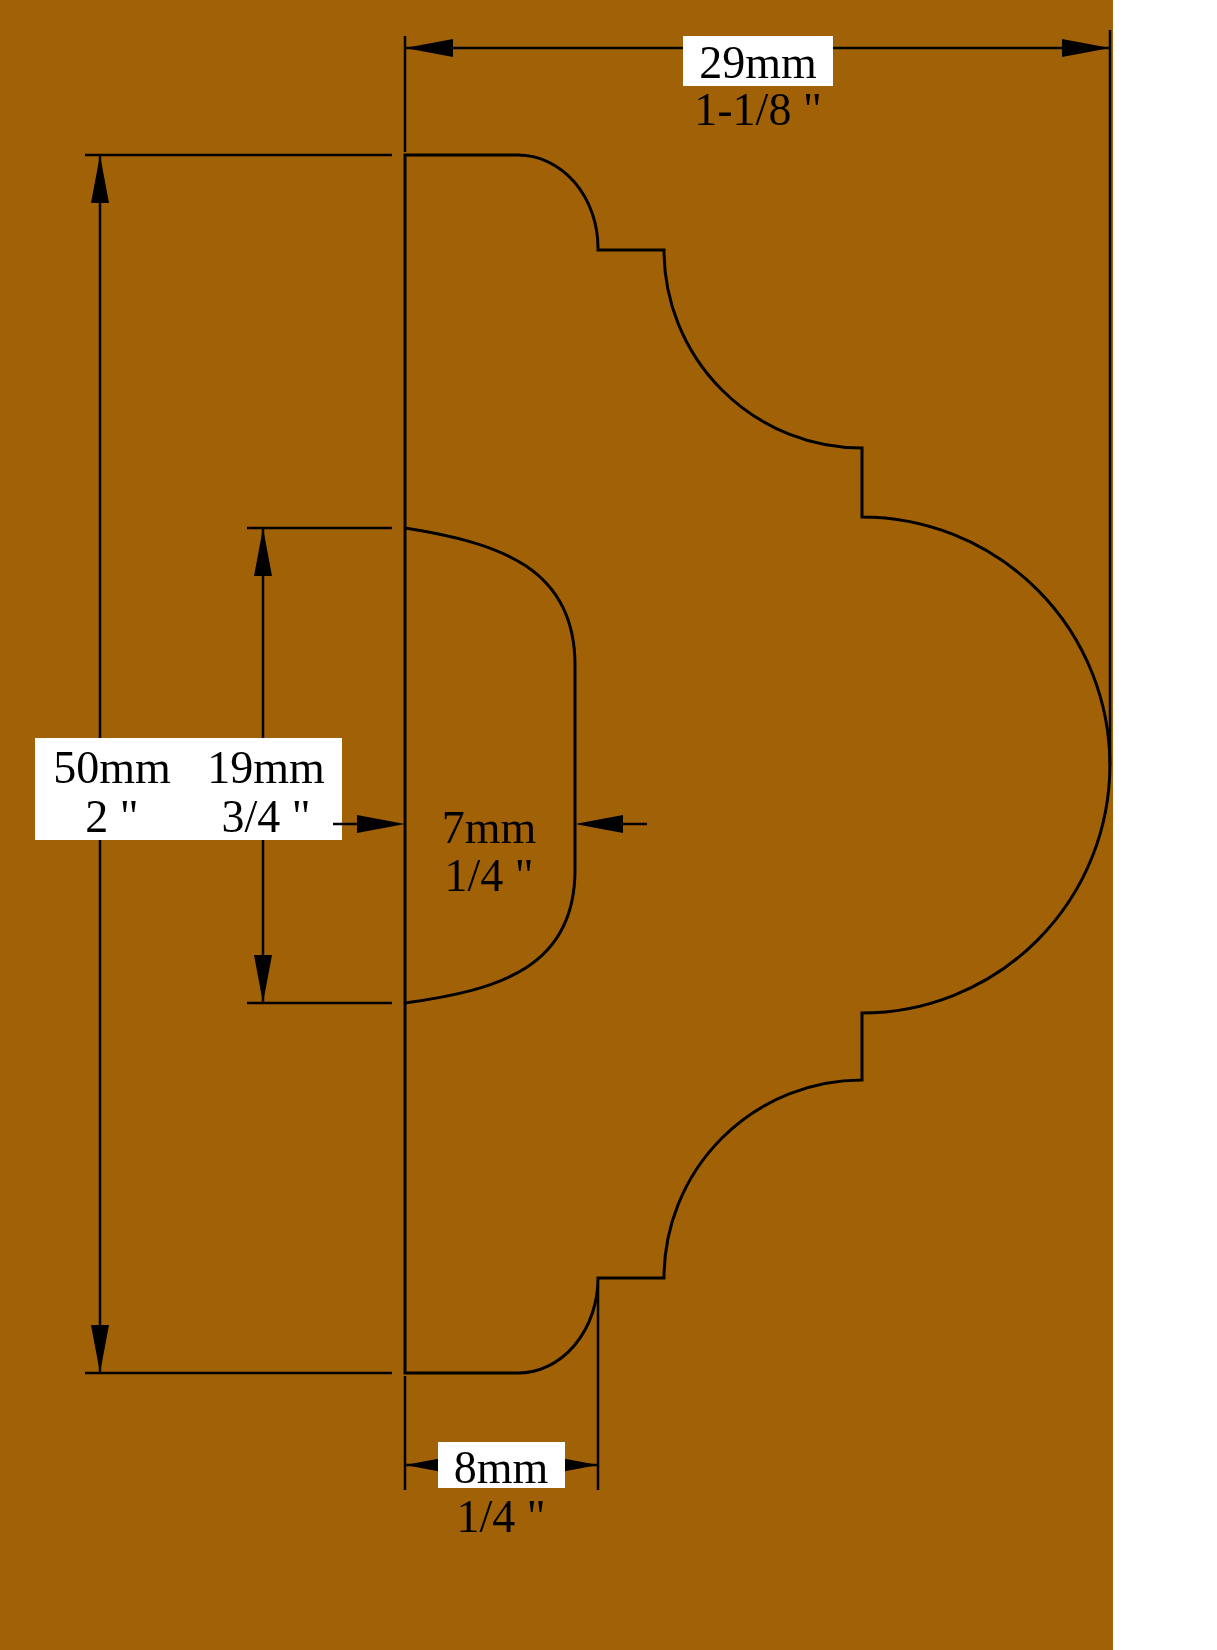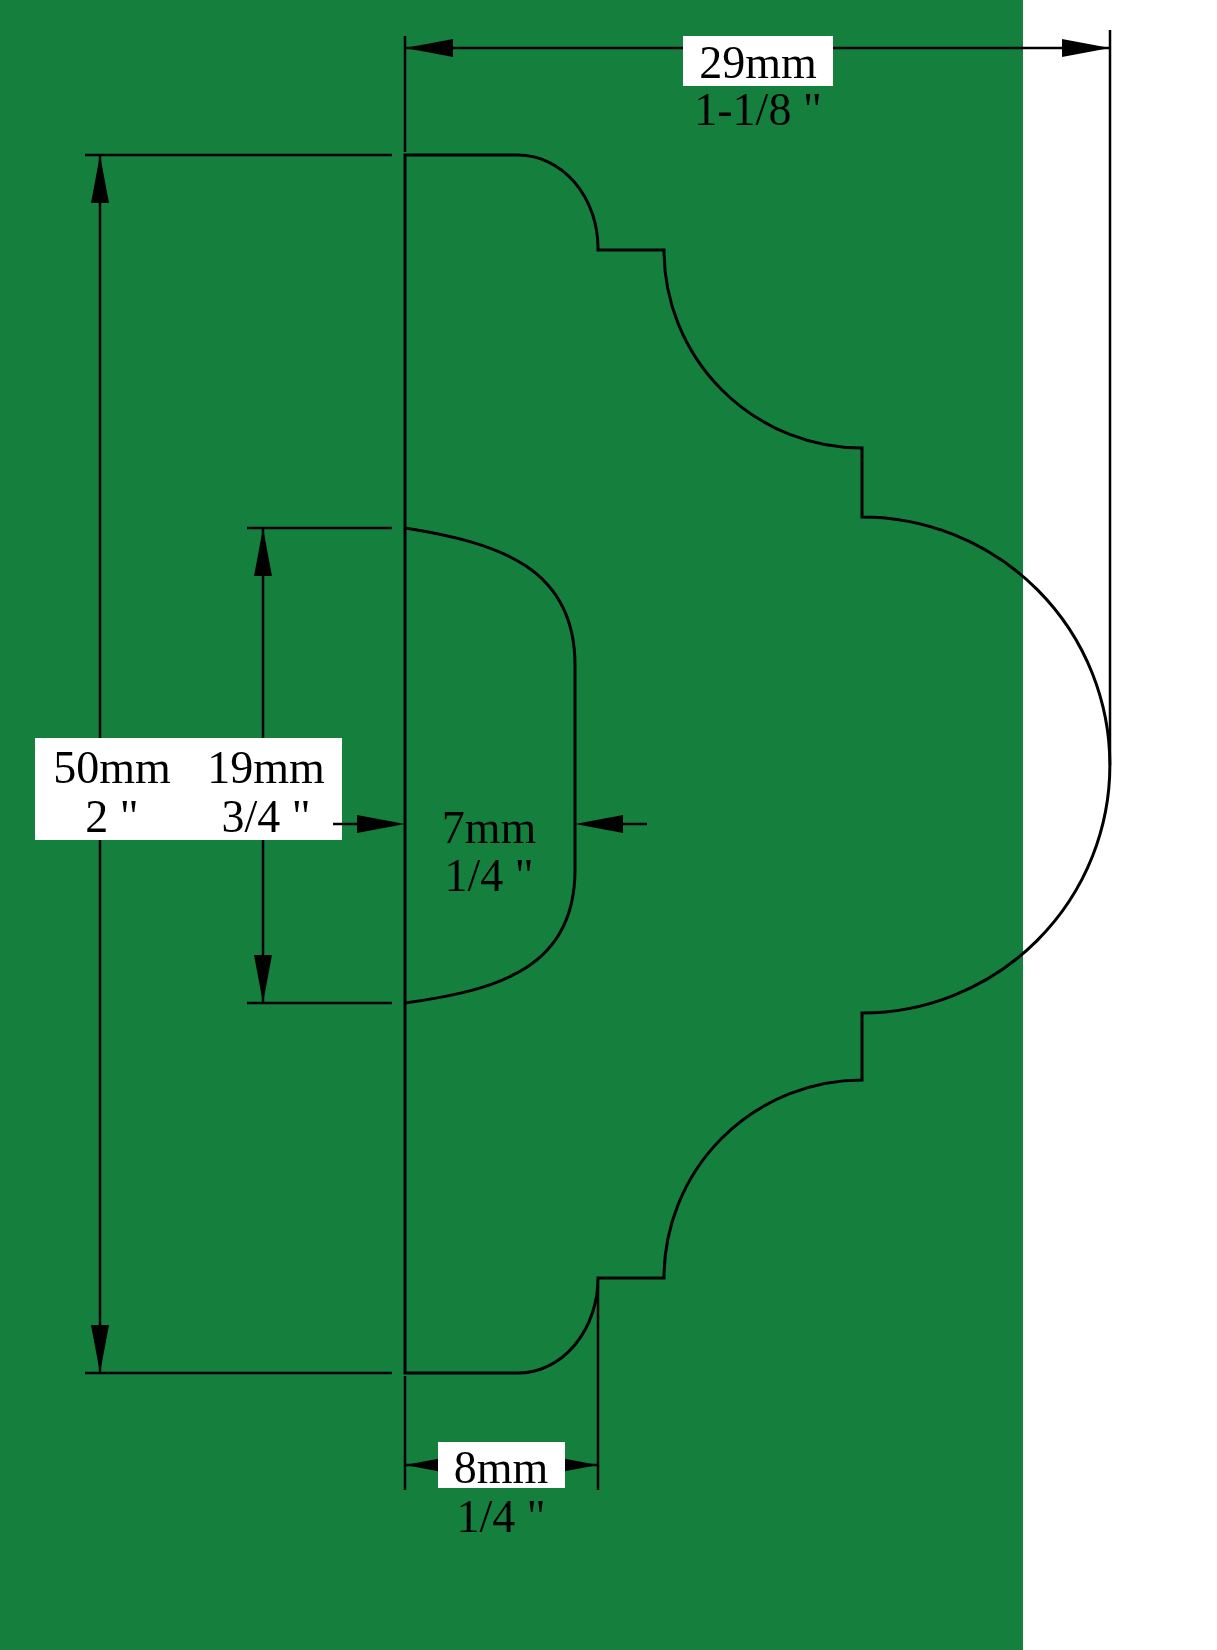--- a/index.html
+++ b/index.html
@@ -1,23 +1,23 @@
 <!DOCTYPE html>
 <html><head>
 <meta charset="utf-8">
 <style>
   html, body {
     margin: 0;
     padding: 0;
     background: #ffffff;
   }
   .drawing-wrap {
-    width: 1023px;
+    width: 1113px;
     height: 1650px;
-    background: #15803d;
+    background: #a16207;
     position: relative;
     font-family: "Liberation Serif", "DejaVu Serif", serif;
   }
   svg {
     display: block;
     width: 1217px;
     height: 1650px;
   }
   .profile-line {
     fill: none;

